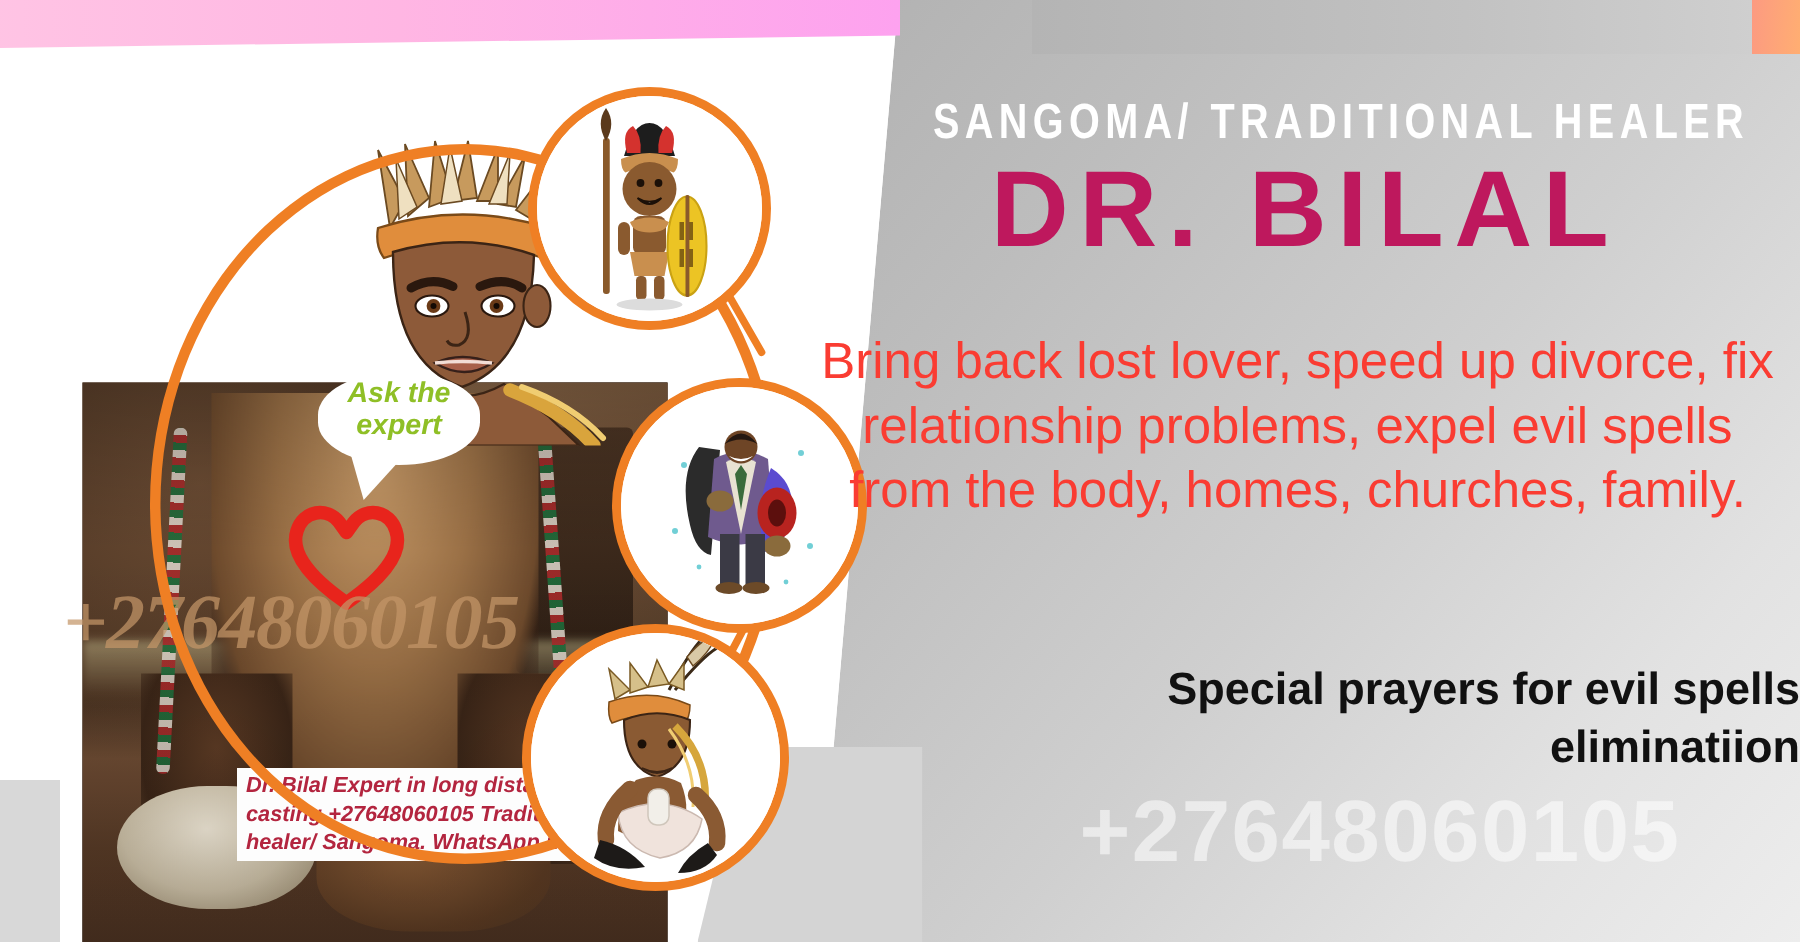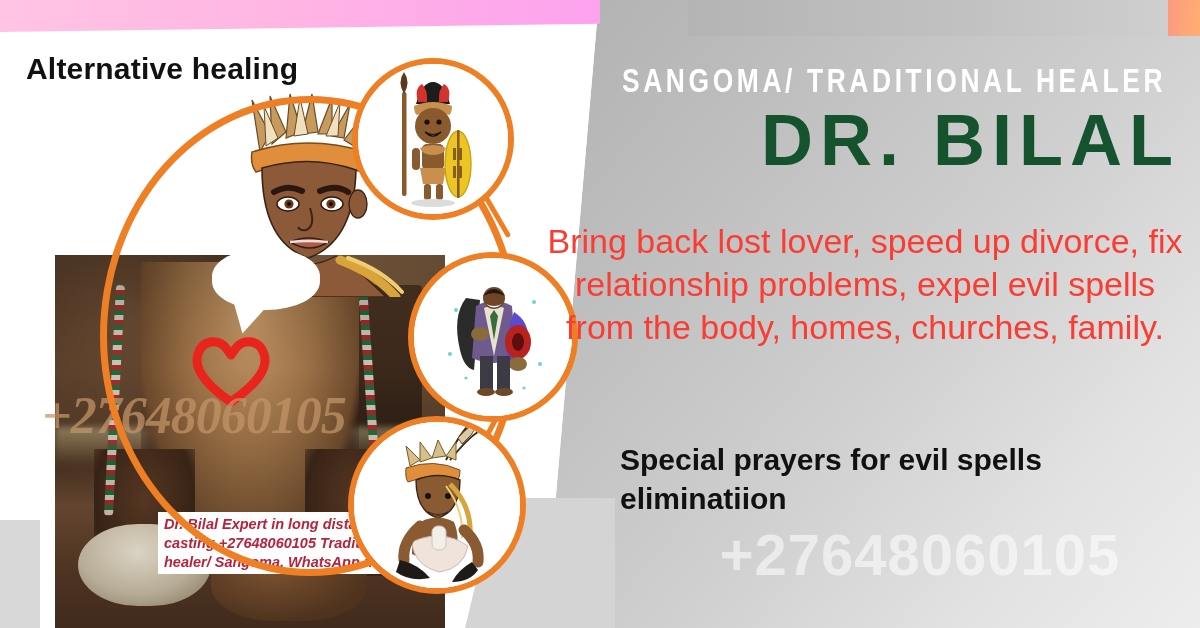--- a/index.html
+++ b/index.html
@@ -50,32 +50,32 @@
   
   .kicker{
     position:absolute;left:560px;top:62px;width:620px;
     color:#ffffff;font-weight:700;font-size:33px;letter-spacing:4.5px;
     text-align:center;white-space:nowrap;
     transform:scaleX(.80);transform-origin:center top;
     font-family:"Liberation Sans", sans-serif;
   }
   .brand{
     position:absolute;left:560px;top:104px;width:620px;
-    color:#14532d;font-weight:700;font-size:72px;letter-spacing:7px;
-    text-align:right;line-height:1.02;
+    color:#be185d;font-weight:700;font-size:72px;letter-spacing:7px;
+    text-align:center;line-height:1.02;
   }
   .redblock{
     position:absolute;left:540px;top:220px;width:650px;
     color:#fa3c32;font-weight:400;font-size:34px;line-height:1.27;
     text-align:center;
   }
   .blackblock{
     position:absolute;left:620px;top:440px;width:580px;
     color:#111111;font-weight:700;font-size:30px;line-height:1.3;
-    text-align:left;
+    text-align:right;
   }
   .phone-ghost{
     position:absolute;left:640px;top:521px;width:560px;
     color:rgba(255,255,255,.55);font-weight:700;font-size:58px;
     letter-spacing:1px;text-align:center;
   }
 
   
   .alt-healing{
     position:absolute;left:26px;top:52px;
@@ -209,21 +209,20 @@
 
   <div class="panel-gray"></div>
   <div class="panel-gray-notch"></div>
   <div class="panel-foot"></div>
   <div class="left-foot"></div>
 
   <div class="bar-pink"></div>
   <div class="bar-gray-top"></div>
   <div class="bar-salmon"></div>
 
-  <div class="alt-healing">Alternative healing</div>
 
   <div class="photo">
     <div class="hut"></div>
     <div class="hutdoor"></div>
     <div class="grass"></div>
     <div class="ground"></div>
     <div class="figure"></div>
     <div class="shoulderL"></div>
     <div class="shoulderR"></div>
     <div class="beads beadsL"></div>
@@ -277,20 +276,21 @@
 
         <path d="M150 168 Q186 182 206 205" fill="none" stroke="#d9a43c" stroke-width="9" stroke-linecap="round"></path>
         <path d="M158 166 Q192 178 212 200" fill="none" stroke="#f0cd72" stroke-width="4" stroke-linecap="round"></path>
       </g>
     </svg>
   </div>
 
   <div class="bubble">
     <div class="tail"></div>
   </div>
+  <div class="bubble-text">Ask the expert</div>
 
   <div class="heart">
     <svg viewBox="0 0 86 78" width="86" height="78">
       <path d="M43 72 C14 52 6 36 10 24 C14 10 30 8 38 18 L43 25 L48 18 C56 8 72 10 76 24 C80 36 72 52 43 72 Z" fill="none" stroke="#e8241c" stroke-width="9" stroke-linejoin="round"></path>
     </svg>
   </div>
 
   <div class="photo-phone">+27648060105</div>
 
   <div class="caption">Dr. Bilal Expert in long distance casting +27648060105 Traditional healer/ Sangoma. WhatsApp now</div>

